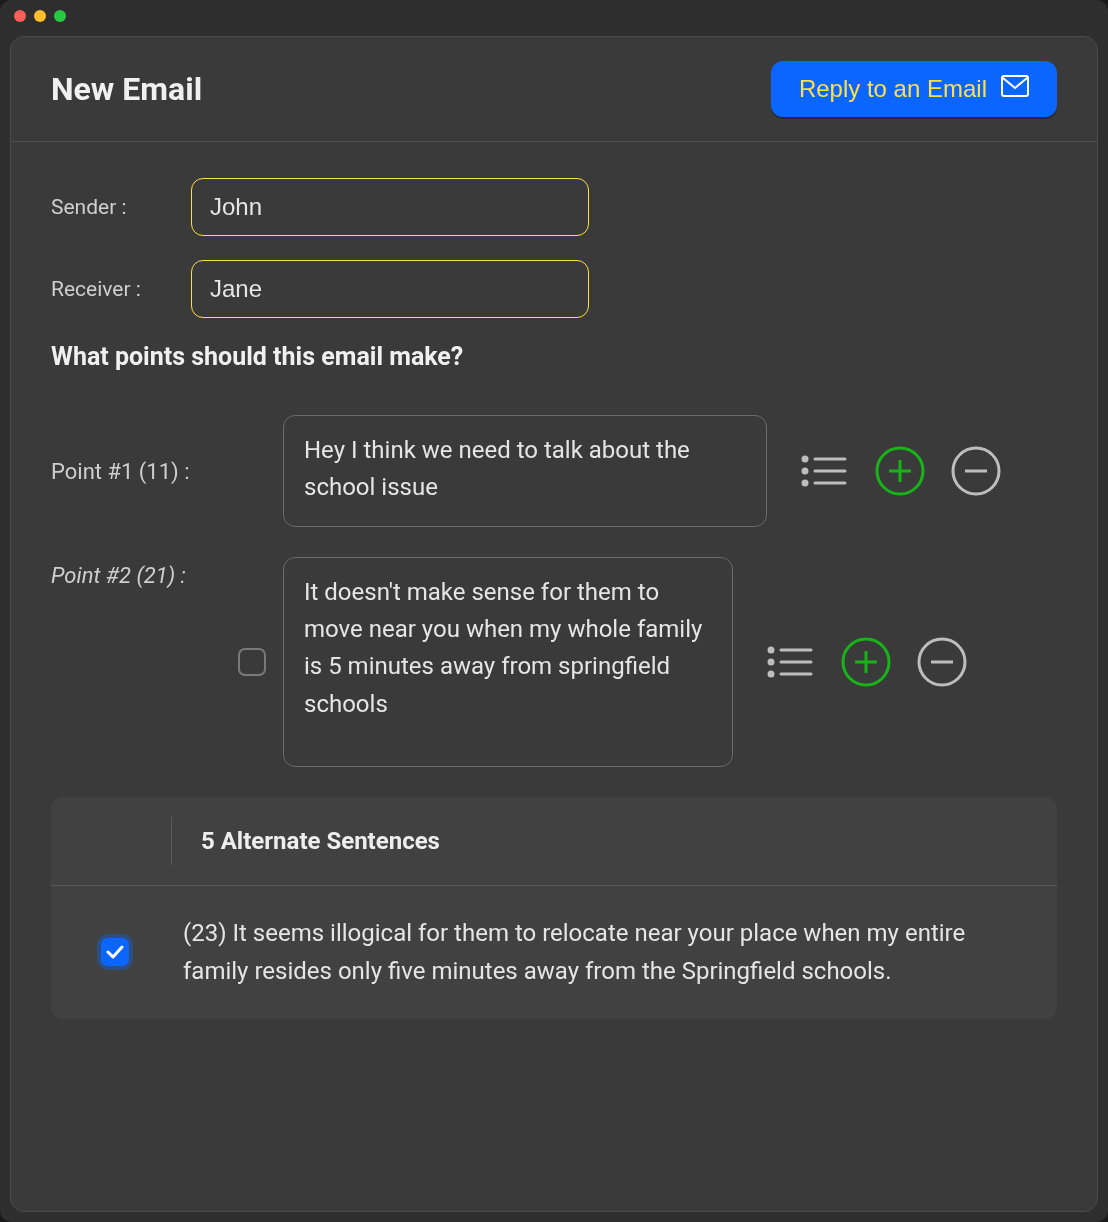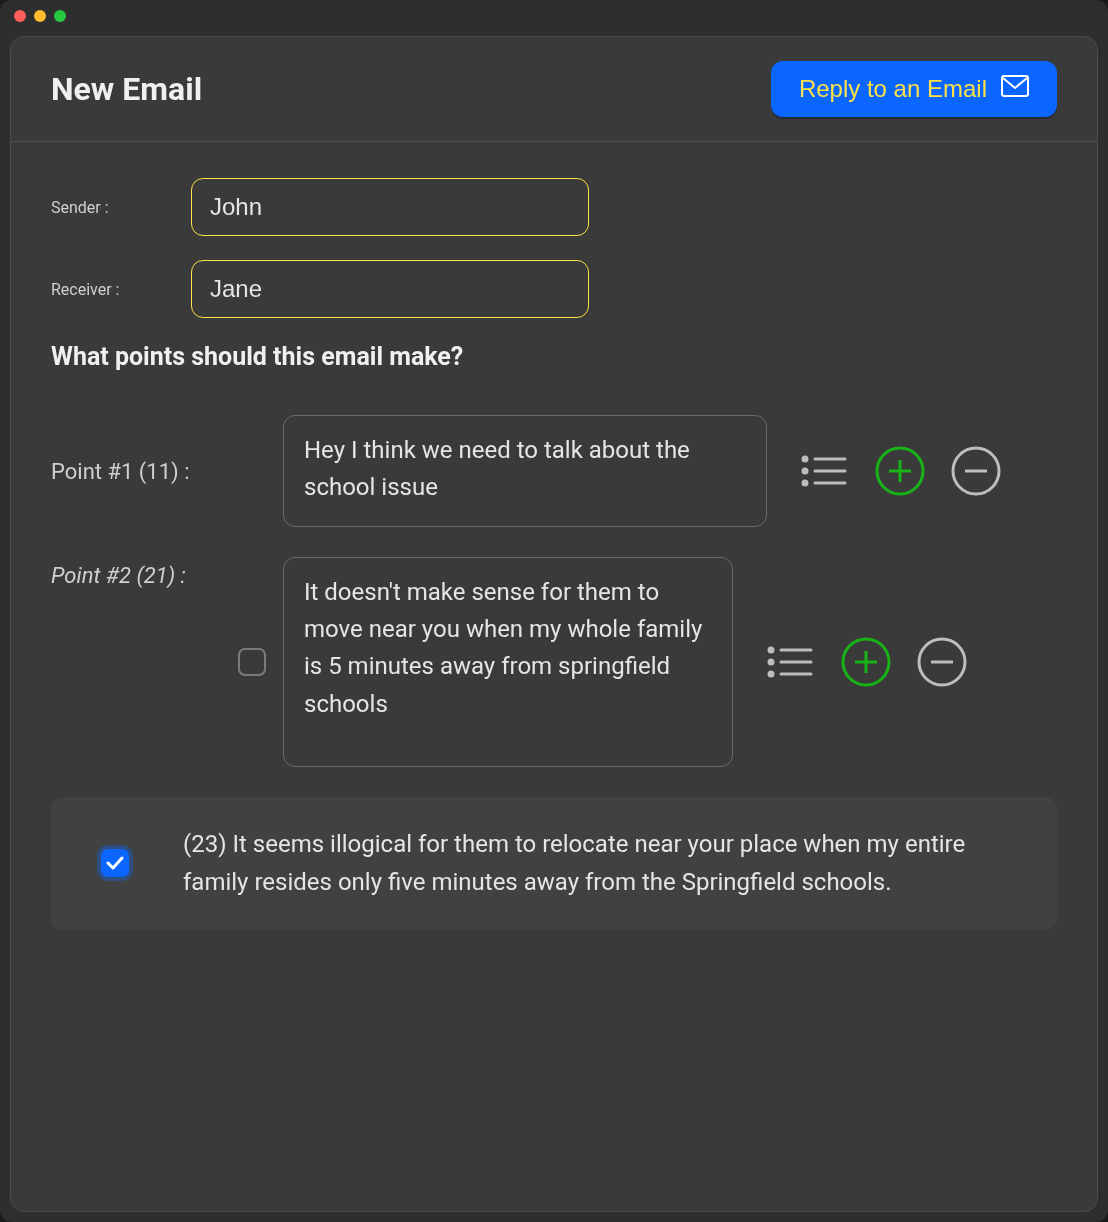--- a/index.html
+++ b/index.html
@@ -70,21 +70,21 @@
   }
   .content {
     padding: 36px 40px 0 40px;
   }
   .row {
     display: flex;
     align-items: center;
     margin-bottom: 24px;
   }
   .label {
-    font-size: 16px;
+    font-size: 21px;
     color: #cfcfcf;
     width: 140px;
     flex-shrink: 0;
   }
   .textinput {
     background: #3a3a3a;
     border: 1px solid #fde047;
     border-radius: 12px;
     padding: 14px 18px;
     font-size: 24px;
@@ -296,20 +296,21 @@
           <div class="iconbtn">
             <svg width="50" height="50" viewBox="0 0 50 50" fill="none" stroke="#bdbdbd" stroke-width="3">
               <circle cx="25" cy="25" r="23"></circle>
               <line x1="14" y1="25" x2="36" y2="25"></line>
             </svg>
           </div>
         </div>
       </div>
 
       <div class="alt-panel">
+        <div class="alt-header">5 Alternate Sentences</div>
         <div class="alt-item">
           <div class="alt-check-wrap">
             <div class="chk checked">
               <svg width="18" height="14" viewBox="0 0 18 14" fill="none" stroke="white" stroke-width="3" stroke-linecap="round" stroke-linejoin="round">
                 <path d="M2 7 L7 12 L16 2"></path>
               </svg>
             </div>
           </div>
           <div class="alt-text">(23) It seems illogical for them to relocate near your place when my entire family resides only five minutes away from the Springfield schools.</div>
         </div>

